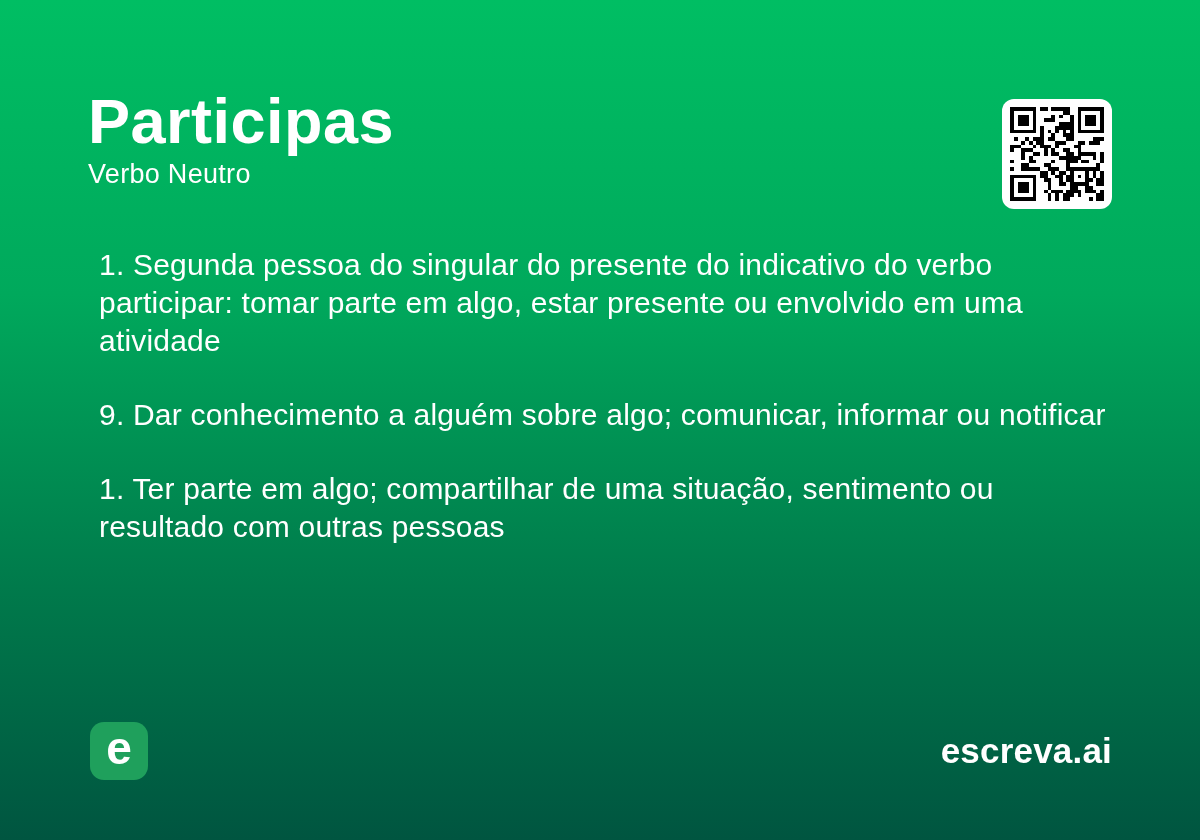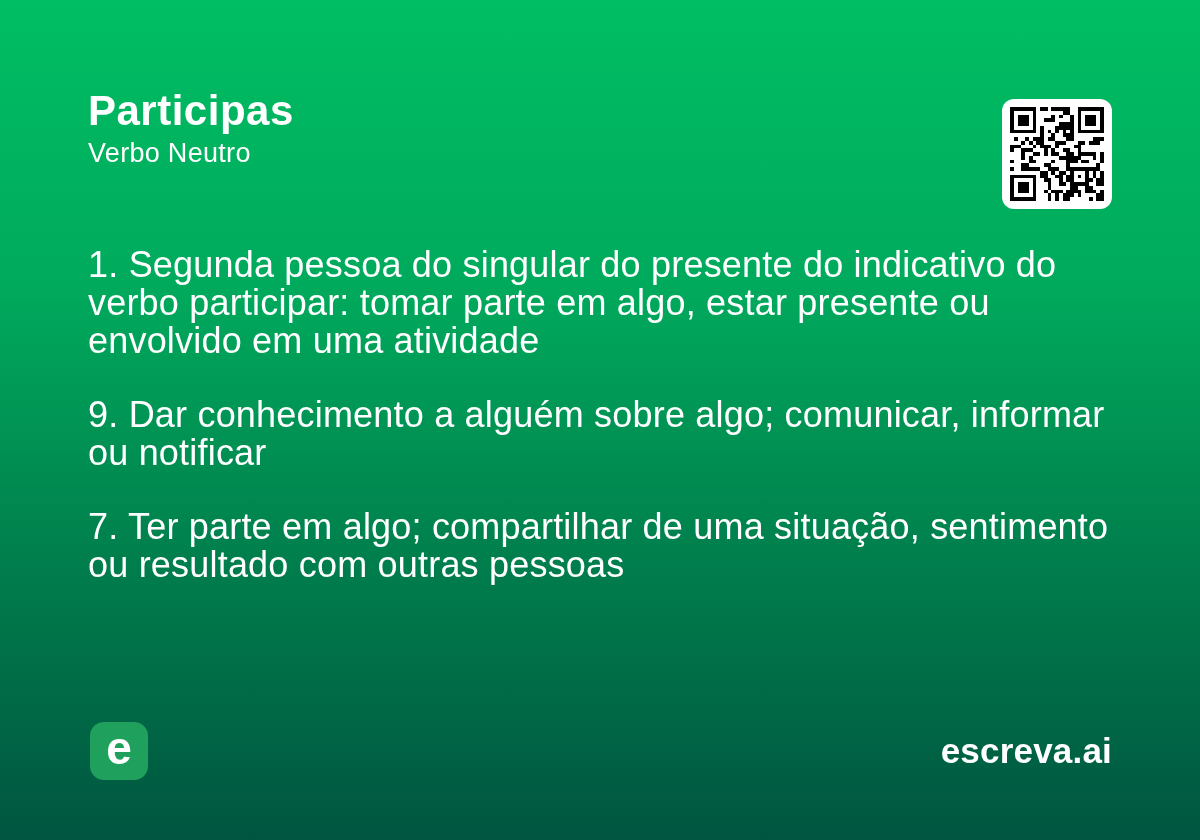--- a/index.html
+++ b/index.html
@@ -13,21 +13,21 @@
   .card { position: absolute; inset: 0; }
 
   
   .header {
     position: absolute;
     top: 88px; left: 88px; right: 88px;
     display: flex; justify-content: space-between; align-items: flex-start;
   }
   .title-block { display: flex; flex-direction: column; }
   .title {
-    font-size: 42px;
+    font-size: 63px;
     font-weight: 800;
     letter-spacing: 0.5px;
     line-height: 1.0;
     margin-top: 2px;
   }
   .subtitle {
     font-size: 27px;
     font-weight: 400;
     margin-top: 6px;
     letter-spacing: 0.3px;
@@ -41,25 +41,26 @@
   }
   .qr-wrap svg { display: block; width: 94px; height: 94px; }
 
   
   .definitions {
     position: absolute;
     top: 246px; left: 88px;
     width: 1030px;
   }
   .definition {
-    font-size: 36px;
+    font-size: 30px;
     font-weight: 400;
     line-height: 38px;
     letter-spacing: 0.2px;
     margin-bottom: 36px;
+    margin-left: 11px;
   }
 
   
   .footer {
     position: absolute;
     left: 88px; right: 88px; bottom: 60px;
     display: flex; justify-content: space-between; align-items: center;
   }
   .logo-badge {
     width: 58px; height: 58px;
@@ -399,21 +400,21 @@
             <rect x="23" y="24" width="1" height="1"></rect>
             <rect x="24" y="24" width="1" height="1"></rect>
           </g>
         </svg>
     </div>
   </div>
 
   <div class="definitions">
     <div class="definition">1. Segunda pessoa do singular do presente do indicativo do verbo participar: tomar parte em algo, estar presente ou envolvido em uma atividade</div>
     <div class="definition">9. Dar conhecimento a alguém sobre algo; comunicar, informar ou notificar</div>
-    <div class="definition">7. Ter parte em algo; compartilhar de uma situação, sentimento ou resultado com outras pessoas</div>
+    <div class="definition">1. Ter parte em algo; compartilhar de uma situação, sentimento ou resultado com outras pessoas</div>
   </div>
 
   <div class="footer">
     <div class="logo-badge" style="background: rgb(31, 160, 92);">
       <span class="logo-letter">e</span>
     </div>
     <div class="wordmark">escreva.ai</div>
   </div>
 
 </div>

